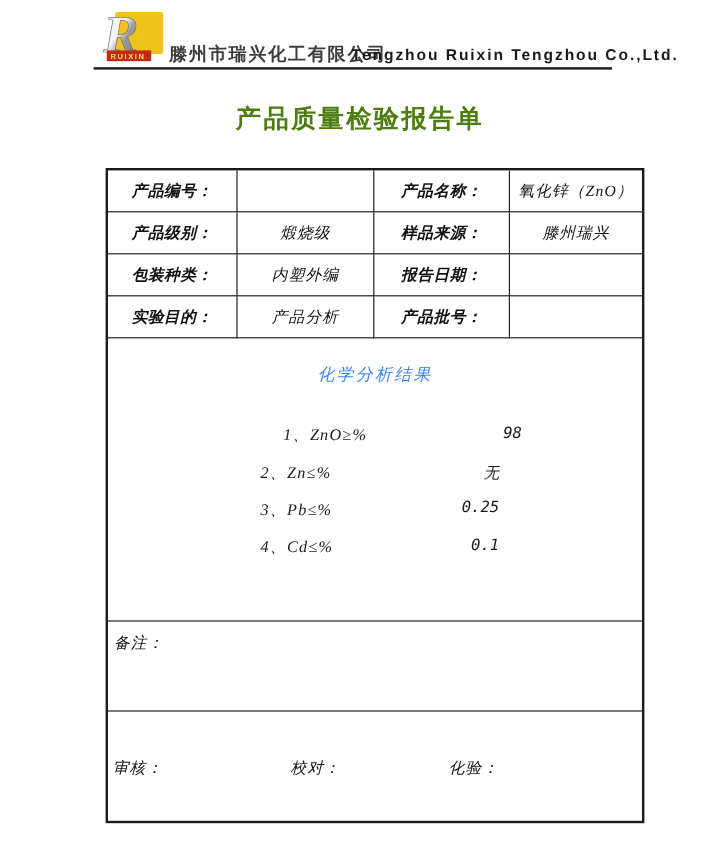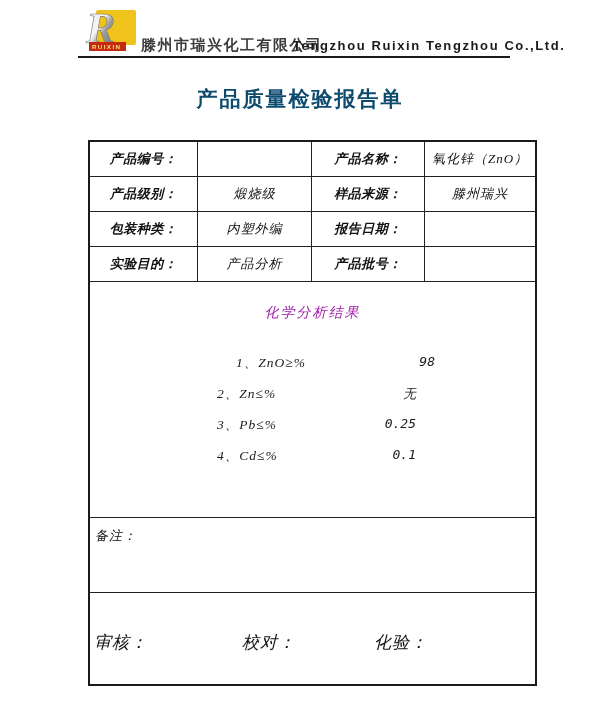--- a/index.html
+++ b/index.html
@@ -29,21 +29,21 @@
   }
   .header-rule {
     position:absolute; left:78px; top:56px; width:432px; height:2px;
     background:#1a1a1a;
   }
 
   
   .doc-title {
     position:absolute; left:0; top:85px; width:600px;
     text-align:center;
-    font-size:21px; font-weight:bold; letter-spacing:2px; color:#0c4a6e;
+    font-size:21px; font-weight:bold; letter-spacing:2px; color:#4d7c0f;
   }
 
   
   .report-table {
     position:absolute; left:88px; top:140px;
     width:449px; height:546px;
     border:2px solid #1a1a1a;
     background:#fff;
     font-style:italic;
   }
@@ -64,41 +64,41 @@
   .cell.val { font-family:"Liberation Serif","DejaVu Serif",serif; letter-spacing:1px; }
 
   
   .analysis {
     position:relative; height:236px;
     border-bottom:1px solid #222;
     font-family:"Liberation Serif","DejaVu Serif",serif;
   }
   .analysis-heading {
     position:absolute; left:0; top:22px; width:100%;
-    text-align:center; font-size:14px; letter-spacing:2px; color:#a21caf;
+    text-align:center; font-size:14px; letter-spacing:2px; color:#3b82f6;
   }
   .analysis-item { position:absolute; left:0; width:100%; height:20px; font-size:13.5px; color:#1a1a1a; }
   .analysis-item .ai-label { position:absolute; left:127px; letter-spacing:1px; }
   .analysis-item .ai-value { position:absolute; left:250px; width:76px; text-align:right; font-family:"DejaVu Sans Mono","Liberation Mono",monospace; font-size:13px; }
   .ai-0 { top:72px;margin-left:19px; } .ai-1 { top:103px; } .ai-2 { top:134px; } .ai-3 { top:165px; }
 
   
   .remarks {
     position:relative; height:75px;
     border-bottom:1px solid #222;
     font-family:"Liberation Serif","DejaVu Serif",serif;
     font-size:13px;
   }
   .remarks-label { position:absolute; left:5px; top:9px; letter-spacing:1px; }
 
   
   .signoff {
     position:relative; height:88px;
     font-family:"Liberation Serif","DejaVu Serif",serif;
-    font-size:17px;
+    font-size:13px;
   }
   .signoff span { position:absolute; top:38px; letter-spacing:1px; }
   .signoff .so-review { left:4px; }
   .signoff .so-proof  { left:152px; }
   .signoff .so-assay  { left:284px; }
 </style>
 </head>
 <body>
 
 <div class="header">

